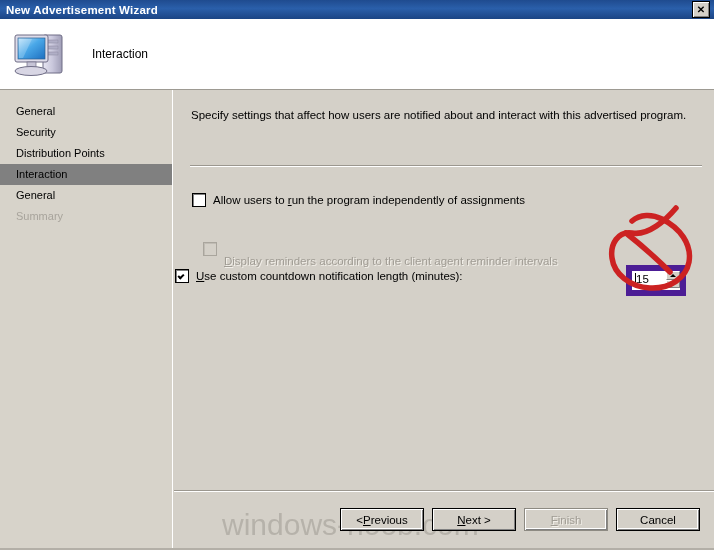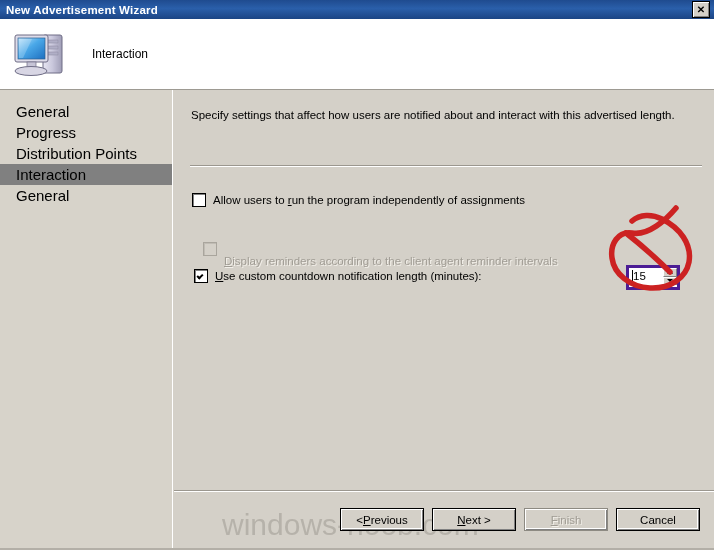--- a/index.html
+++ b/index.html
@@ -42,21 +42,21 @@
   .banner-title { margin-left:20px; font-size:12px; color:#000; }
 
   
   .sidebar {
     position:absolute; left:0; top:90px; width:172px; height:460px;
     background:#d7d3ca; border-right:1px solid #ffffff;
   }
   .sidebar-inner { padding-top:11px; }
   .side-item {
     height:21px; line-height:21px; padding-left:16px;
-    font-size:15px; color:#000; white-space:nowrap; cursor:default;
+    font-size:11px; color:#000; white-space:nowrap; cursor:default;
   }
   .side-item.selected { background:#808080; color:#000; }
   .side-item.disabled { color:#a8a49c; }
 
   
   .content {
     position:absolute; left:173px; top:90px; width:541px; height:460px;
     background:#d4d0c8;
   }
   .desc {
@@ -64,21 +64,21 @@
     font-size:11.5px; color:#000; line-height:14px;
   }
   .hr-top {
     position:absolute; left:17px; top:75px; width:512px; height:1px;
     background:#9b978f; box-shadow:0 1px 0 #ffffff;
   }
 
   .row { position:absolute; display:flex; align-items:center; }
   .row-1 { left:19px; top:103px; }
   .row-2 { left:30px; top:141px; }
-  .row-3 { left:21px; top:179px; }
+  .row-3 { left:2px; top:179px; }
 
   .cb {
     width:12px; height:12px; flex:0 0 auto;
     background:#ffffff; border:1px solid #000;
     box-shadow: inset 1px 1px 0 #808080;
     position:relative; cursor:pointer;
   }
   .cb.checked::after {
     content:""; position:absolute; left:2px; top:4px;
     width:4px; height:2px; border-left:2px solid #000; border-bottom:2px solid #000;
@@ -90,21 +90,21 @@
     cursor:default;
   }
   .cb-label { margin-left:7px; font-size:11.5px; color:#000; white-space:nowrap; cursor:default;text-align:right; }
   .cb-label.disabled { color:#a09c94; text-shadow:1px 1px 0 #f2efe9;margin-top:24px; }
   .u { text-decoration:underline; }
 
   
   .spinner {
     position:absolute; left:453px; top:175px;
     width:48px; height:19px; display:flex;
-    border:3px solid #4c1d95;
+    border:6px solid #4c1d95;
     box-shadow: inset 1px 1px 0 #403d38;
     background:#fff;
   }
   .spin-input {
     flex:1 1 auto; background:#fff; font-size:11.5px; color:#000;
     line-height:17px; padding-left:3px; position:relative; cursor:text;
     white-space:nowrap; overflow:hidden;
   }
   .caret {
     display:inline-block; width:1px; height:11px; background:#000;
@@ -189,30 +189,31 @@
         <rect x="17" y="36" width="9" height="6" fill="#c6c4d6" stroke="#6f6d86" stroke-width="0.7"></rect>
         <ellipse cx="21" cy="45" rx="16" ry="4.5" fill="#d8d6e4" stroke="#6f6d86" stroke-width="1"></ellipse>
       </svg>
     </div>
     <div class="banner-title">Interaction</div>
   </div>
 
   <div class="sidebar">
     <div class="sidebar-inner">
       <div class="side-item">General</div>
-      <div class="side-item">Progress</div>
+      <div class="side-item">Security</div>
       <div class="side-item">Distribution Points</div>
       <div class="side-item selected">Interaction</div>
       <div class="side-item">General</div>
+      <div class="side-item disabled">Summary</div>
     </div>
   </div>
 
   <div class="content">
 
-    <div class="desc">Specify settings that affect how users are notified about and interact with this advertised length.</div>
+    <div class="desc">Specify settings that affect how users are notified about and interact with this advertised program.</div>
     <div class="hr-top"></div>
 
     <div class="row row-1">
       <span class="cb"></span>
       <span class="cb-label"><span>Allow users to </span><span class="u">r</span><span>un the program independently of assignments</span></span>
     </div>
 
     <div class="row row-2">
       <span class="cb disabled"></span>
       <span class="cb-label disabled"><span></span><span class="u">D</span><span>isplay reminders according to the client agent reminder intervals</span></span>

